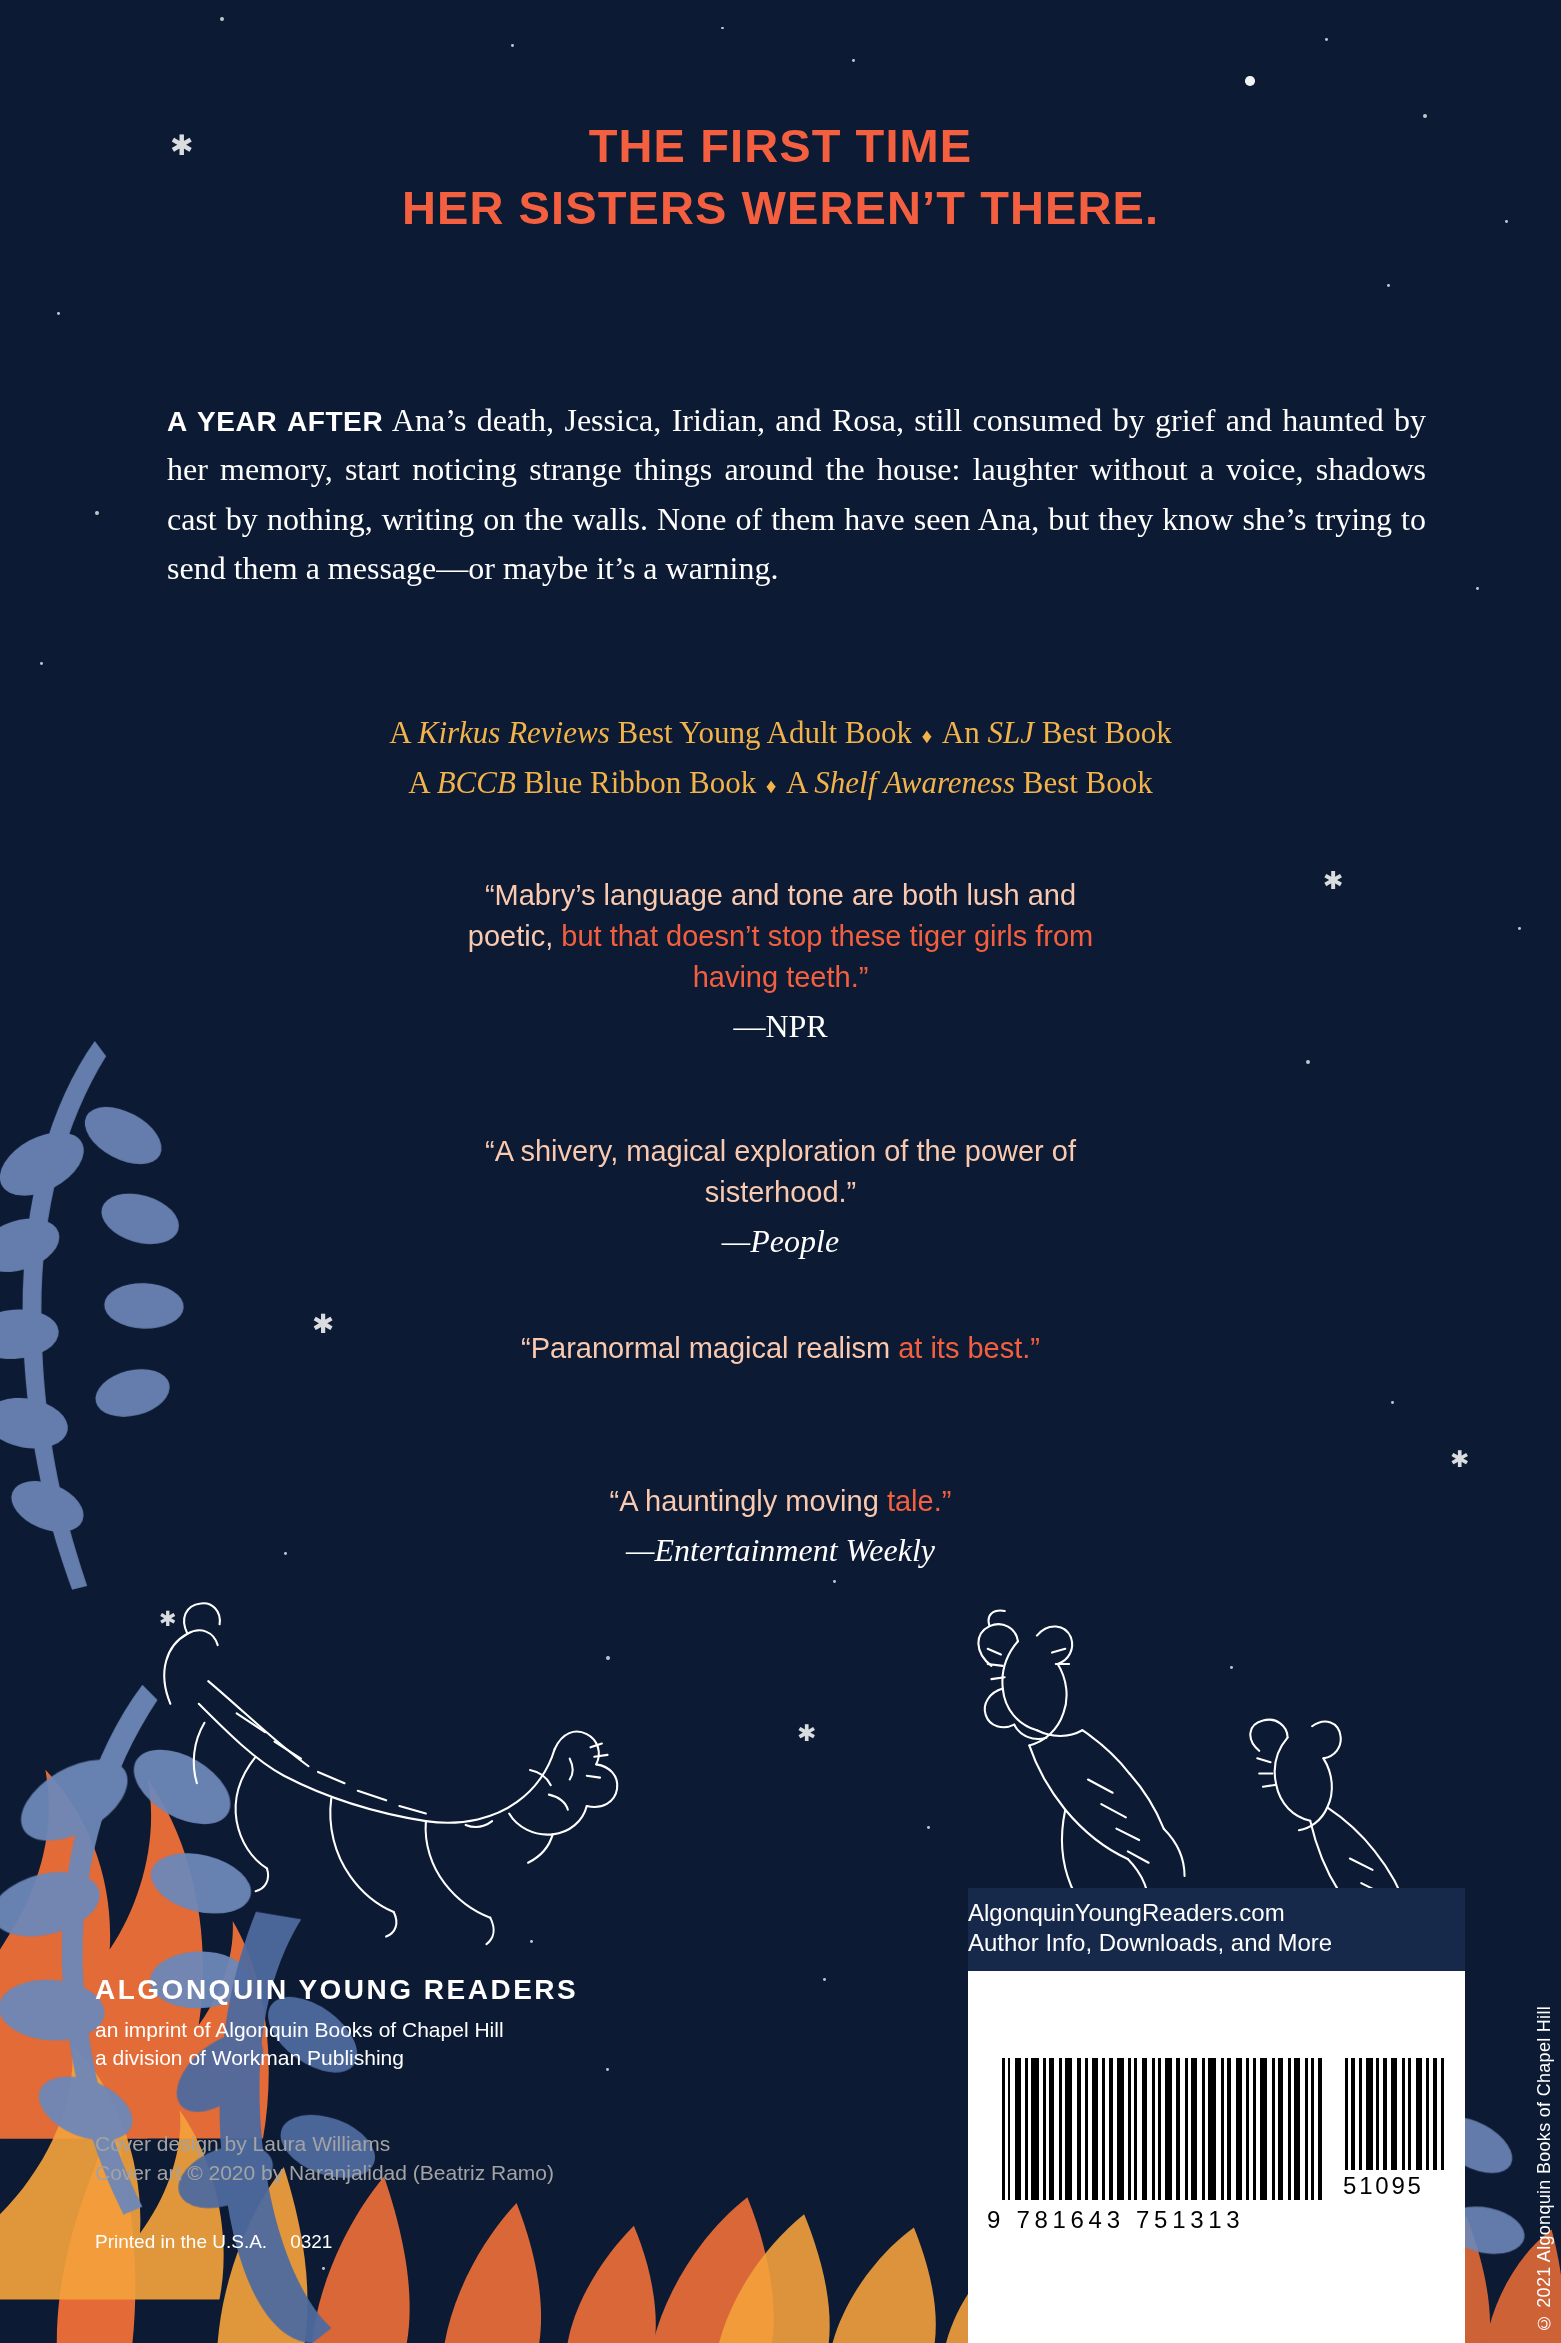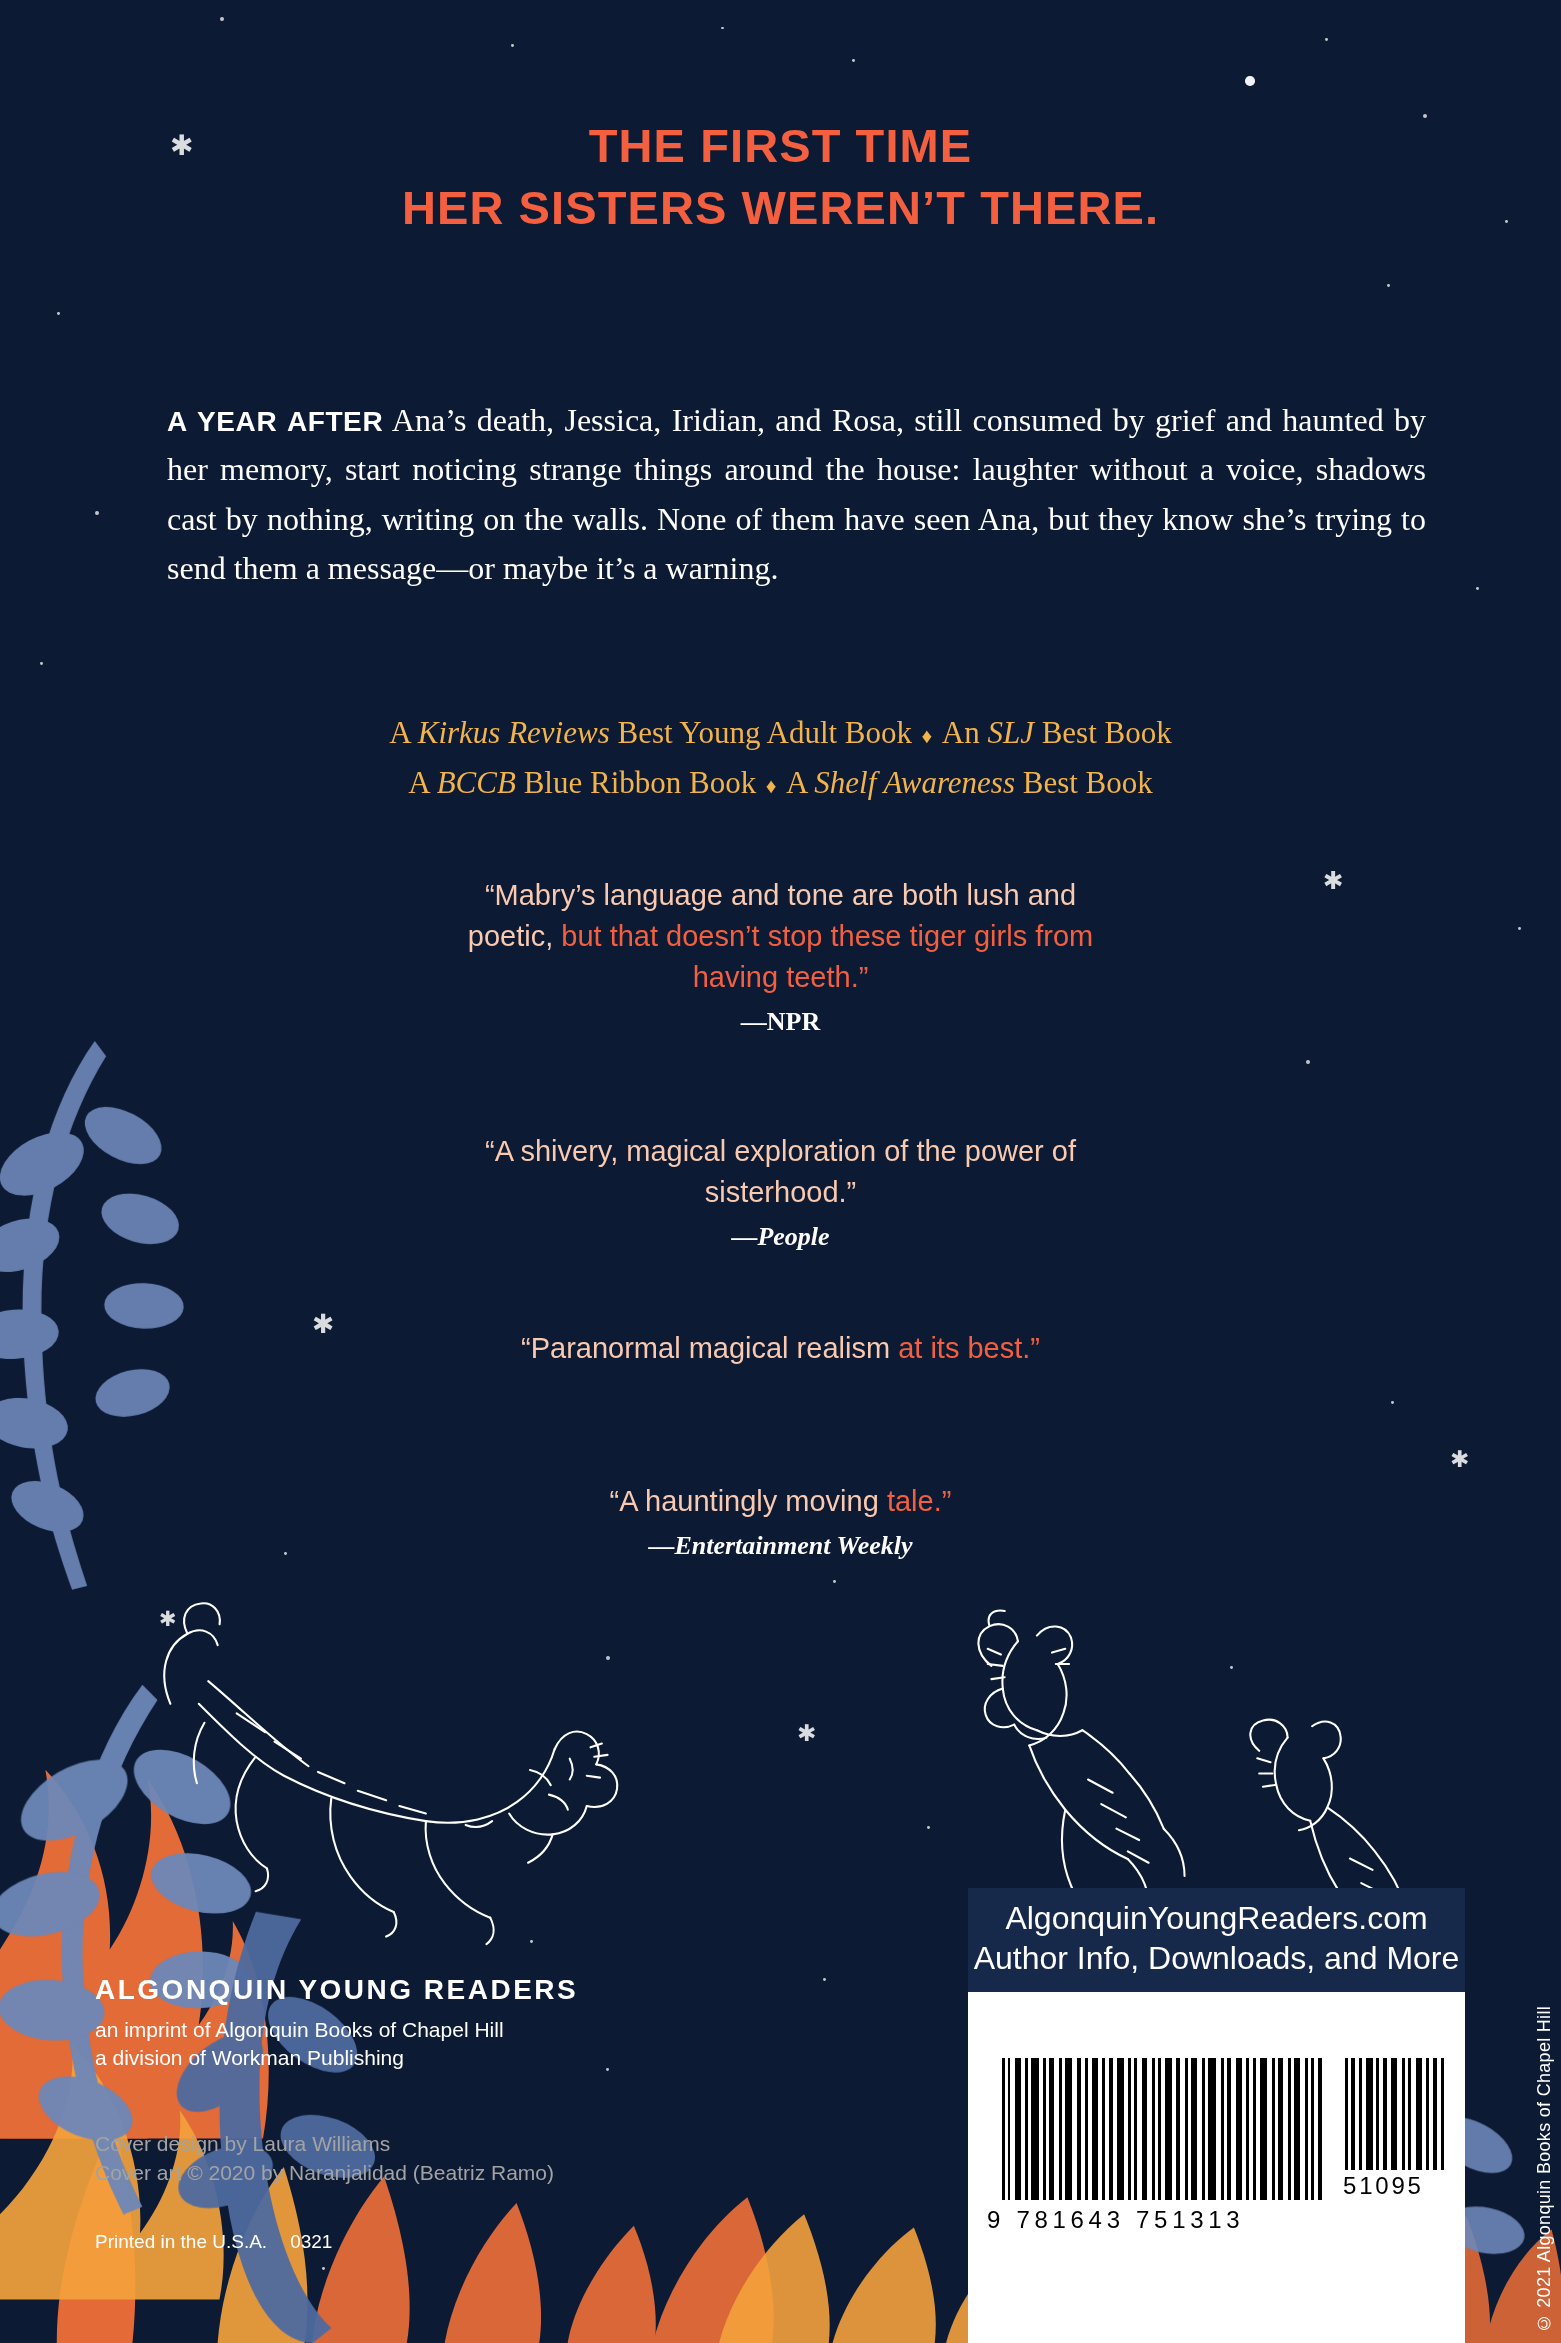--- a/index.html
+++ b/index.html
@@ -93,22 +93,22 @@
     font-size: 29px;
     line-height: 1.42;
   }
   .praise .q { color: #f9c9b0; }
   .praise .q .hl { color: #f4603f; }
   .praise .src {
     display: block;
     margin-top: 5.7px;
     color: #ffffff;
     font-family: "Liberation Serif", serif;
-    font-weight: 700;
-    font-size: 26px;
+    font-weight: 400;
+    font-size: 32px;
   }
   .praise .src.ital { font-style: italic; }
 
   #praise-0 { top: 875px; }
   #praise-1 { top: 1131px; }
   #praise-2 { top: 1328px; }
   #praise-3 { top: 1481px; }
 
   
   .imprint {
@@ -156,24 +156,23 @@
     position: absolute;
     left: 968px;
     top: 1888px;
     width: 497px;
     height: 455px;
     background: #ffffff;
   }
   .barcode-head {
     background: #16294a;
     color: #ffffff;
-    text-align: center;
     padding: 9.5px 0 12.3px 0;
     font-family: "Liberation Sans", sans-serif;
-    font-size: 32px;
+    font-size: 24px;
     line-height: 1.28;
   }
   .barcode-meta {
     position: relative;
     padding: 13.2px 21px 0 34px;
     color: #000000;
     font-family: "Liberation Sans", sans-serif;
     font-size: 21px;
     line-height: 1.35;
   }

